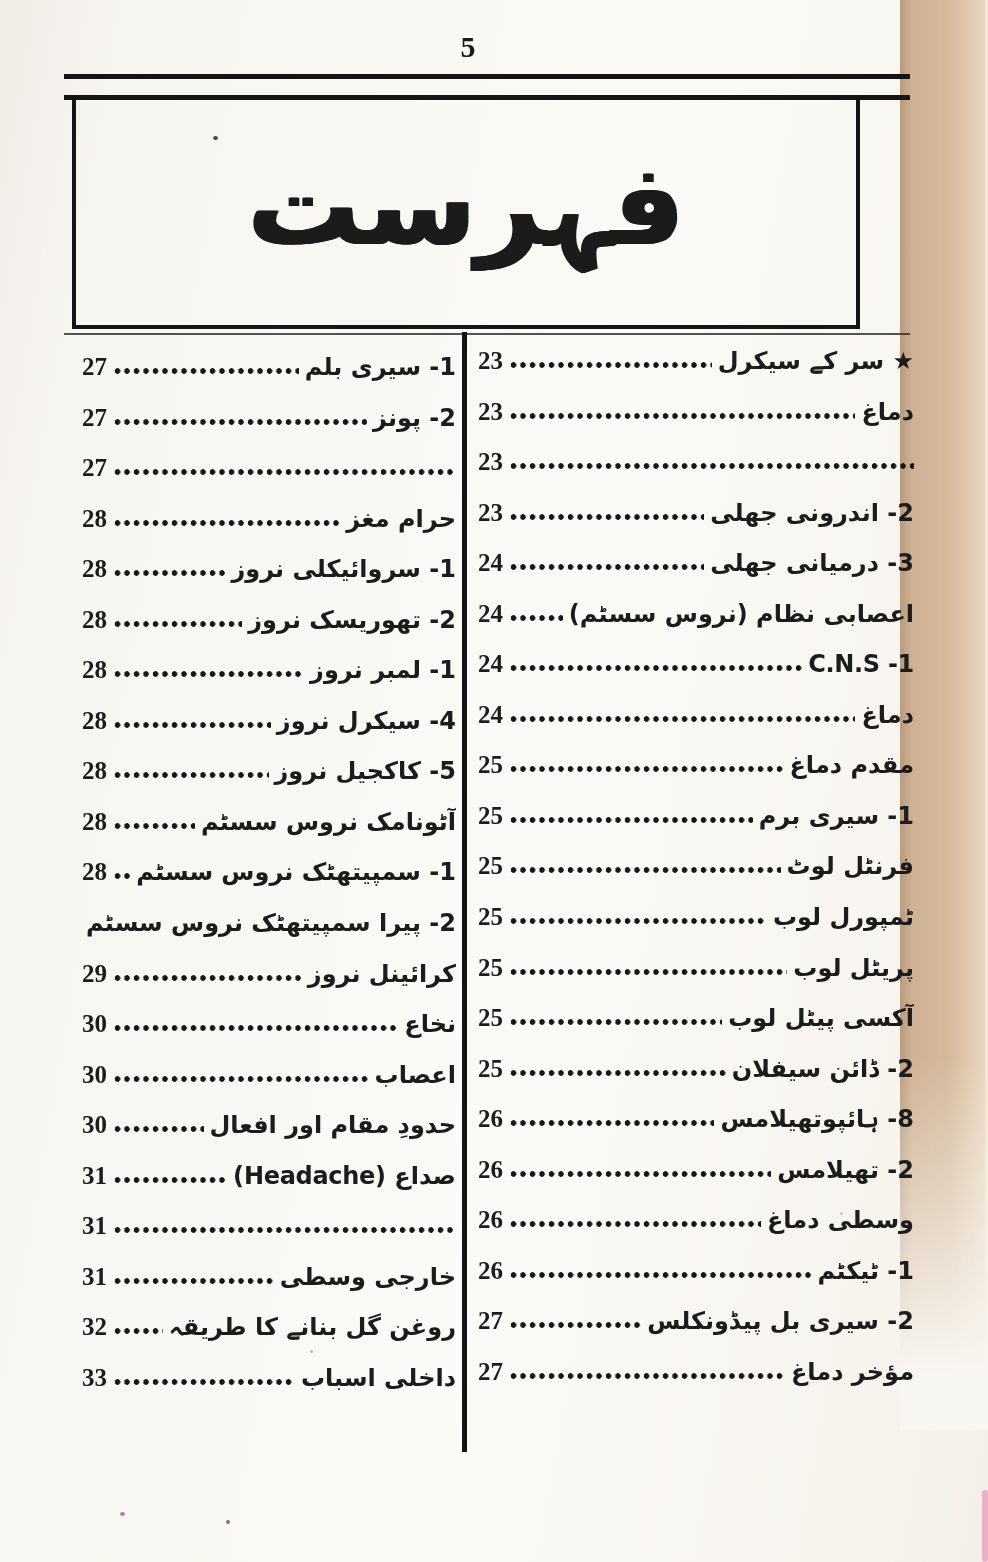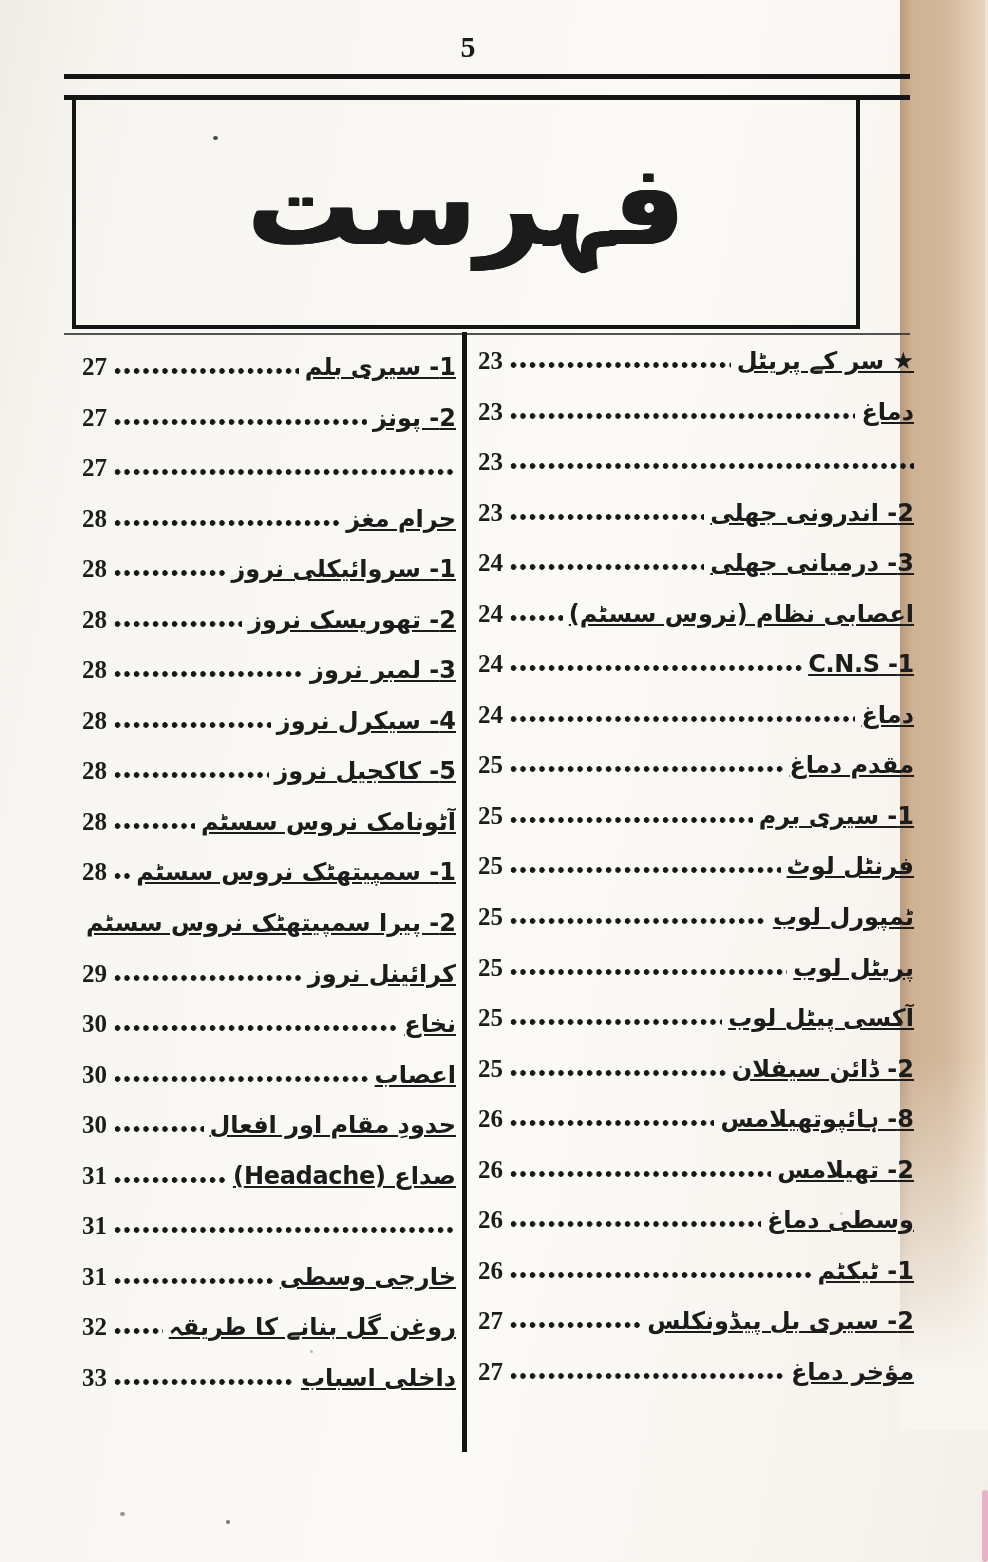--- a/index.html
+++ b/index.html
@@ -34,21 +34,21 @@
 
   
   .divider{position:absolute;left:462px;top:332px;width:5px;height:1120px;background:#141414;}
   .col{position:absolute;}
   .col-right{left:478px;top:336px;width:436px;}
   .col-left{left:82px;top:342px;width:374px;}
 
   .toc-row{height:50.55px;display:flex;direction:rtl;align-items:baseline;
      column-gap:6px;overflow:hidden;}
   .lbl{font:700 24px "DejaVu Sans",sans-serif;line-height:50.55px;
-     white-space:nowrap;flex:0 0 auto;letter-spacing:-0.3px;text-decoration:underline;}
+     white-space:nowrap;flex:0 0 auto;letter-spacing:-0.3px;}
   .leader{flex:1 1 auto;min-width:8px;height:8px;
      background:radial-gradient(circle at 4.5px 4px,#161616 2.5px,rgba(0,0,0,0) 3.1px);
      background-size:9.5px 8px;background-repeat:repeat-x;}
   .pg{font:700 25px "Liberation Serif",serif;line-height:50.55px;
      direction:ltr;flex:0 0 auto;}
 
   
   .speck{position:absolute;border-radius:50%;}
   .s1{left:213px;top:136px;width:5px;height:4px;background:#2a2a2a;opacity:.85;}
   .s2{left:120px;top:1512px;width:5px;height:4px;background:#7a5a7a;opacity:.7;}
@@ -69,21 +69,21 @@
   <div class="toprule"></div>
   <div class="titlebox">
     <div class="title">فہرست</div>
   </div>
   <div class="underrule"></div>
 
   <div class="divider"></div>
 
   <div class="col col-right">
       <div class="toc-row" dir="rtl">
-        <span class="lbl">★ سر کے پریٹل</span>
+        <span class="lbl">★ سر کے سیکرل</span>
         <span class="leader"></span>
         <span class="pg" dir="ltr">23</span>
       </div>
       <div class="toc-row" dir="rtl">
         <span class="lbl">دماغ</span>
         <span class="leader"></span>
         <span class="pg" dir="ltr">23</span>
       </div>
       <div class="toc-row" dir="rtl">
         <span class="leader"></span>
@@ -204,21 +204,21 @@
         <span class="lbl">1- سروائیکلی نروز</span>
         <span class="leader"></span>
         <span class="pg" dir="ltr">28</span>
       </div>
       <div class="toc-row" dir="rtl">
         <span class="lbl">2- تھوریسک نروز</span>
         <span class="leader"></span>
         <span class="pg" dir="ltr">28</span>
       </div>
       <div class="toc-row" dir="rtl">
-        <span class="lbl">3- لمبر نروز</span>
+        <span class="lbl">1- لمبر نروز</span>
         <span class="leader"></span>
         <span class="pg" dir="ltr">28</span>
       </div>
       <div class="toc-row" dir="rtl">
         <span class="lbl">4- سیکرل نروز</span>
         <span class="leader"></span>
         <span class="pg" dir="ltr">28</span>
       </div>
       <div class="toc-row" dir="rtl">
         <span class="lbl">5- کاکجیل نروز</span>

